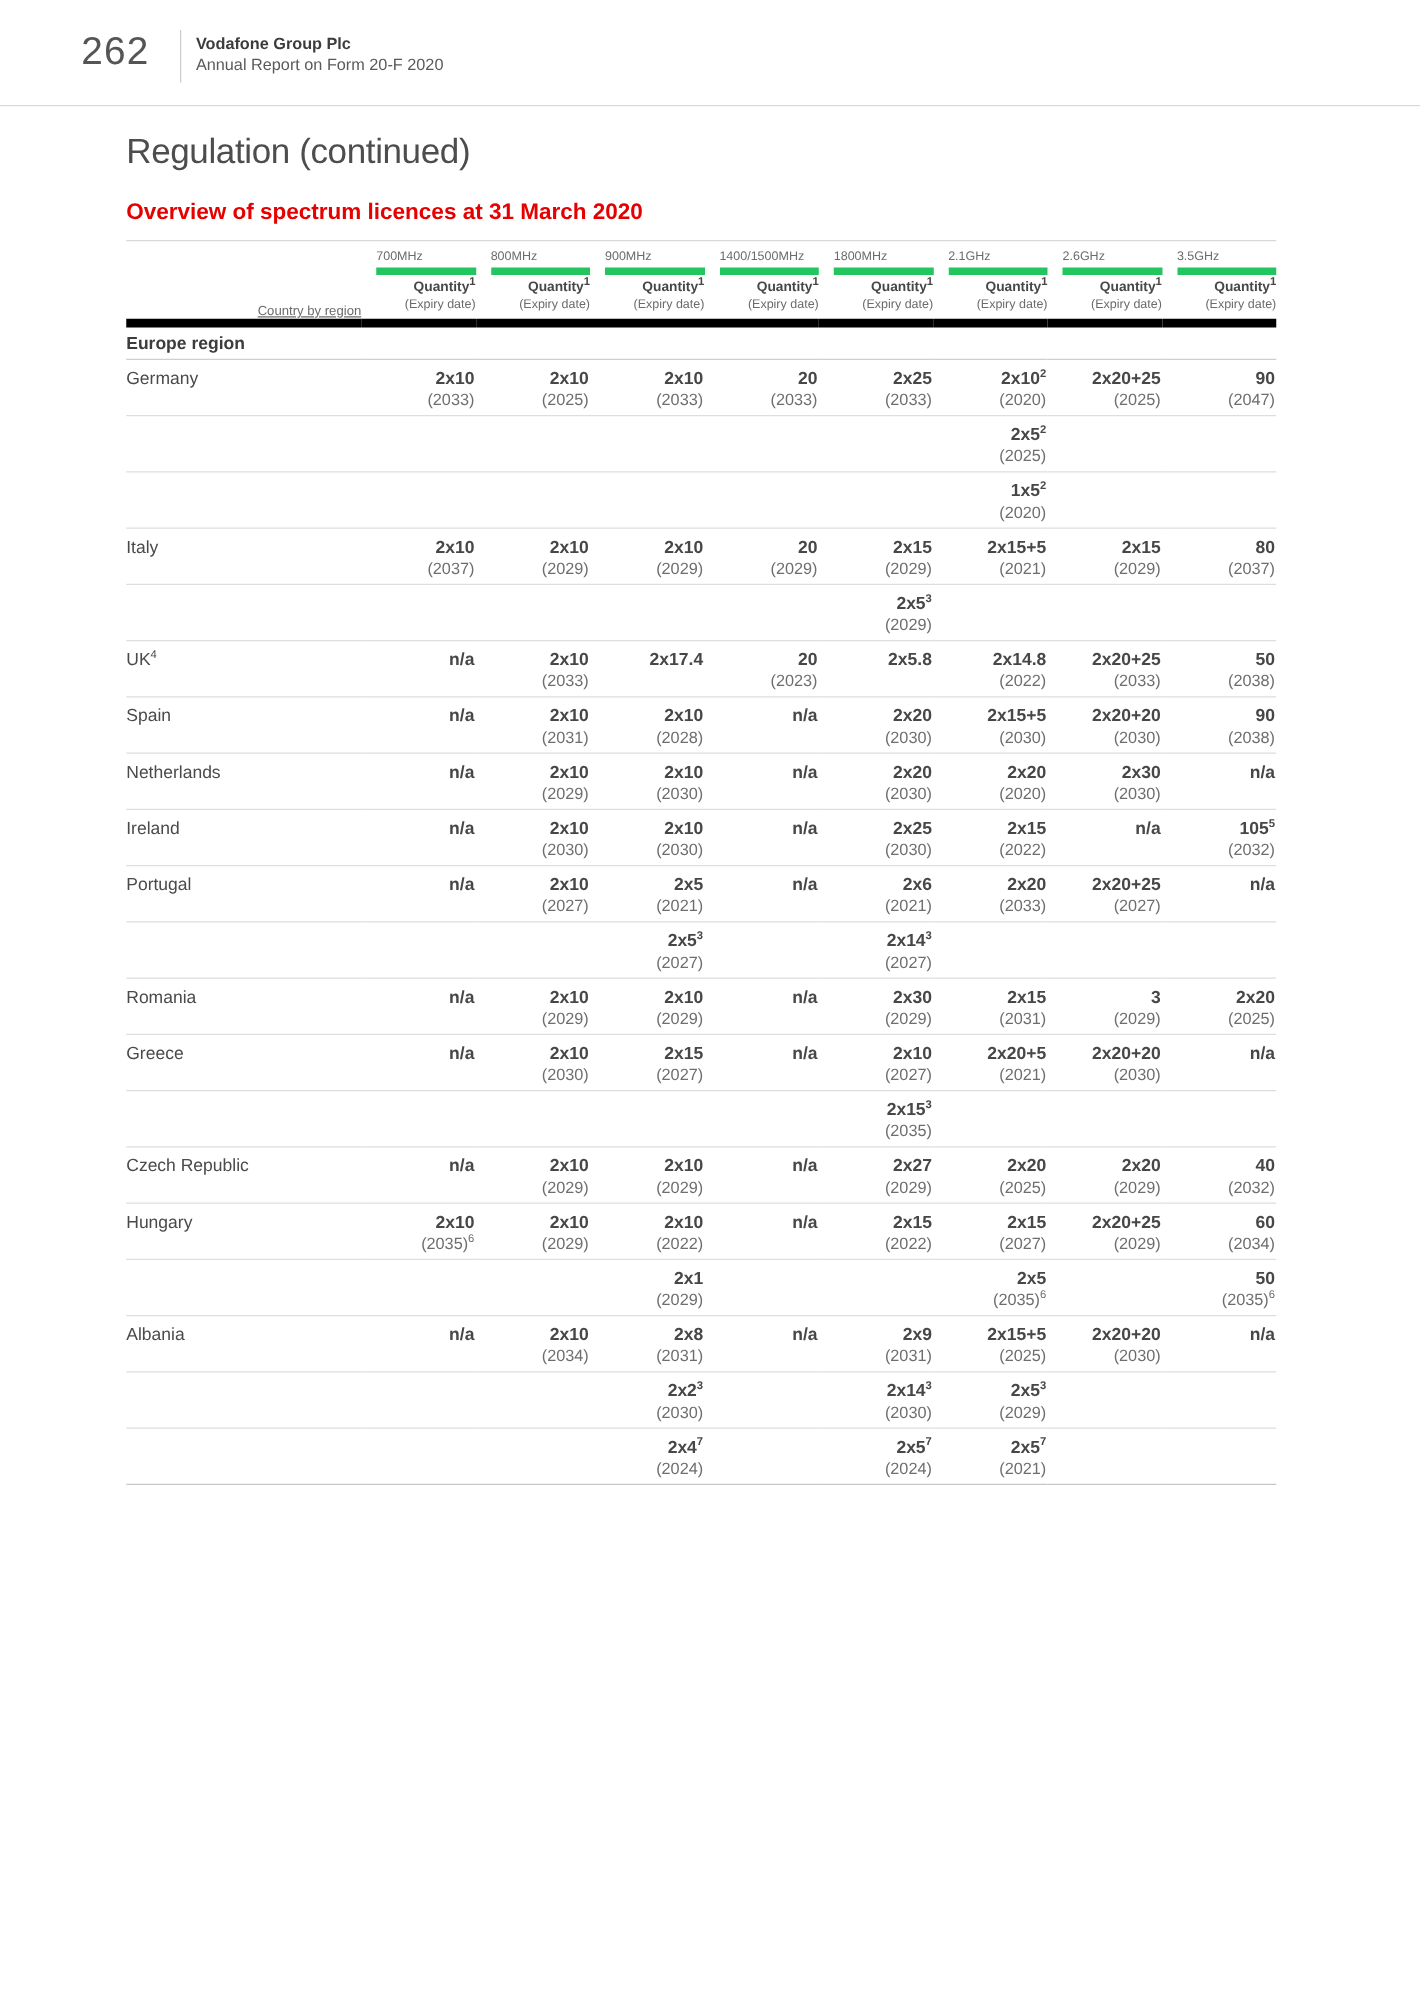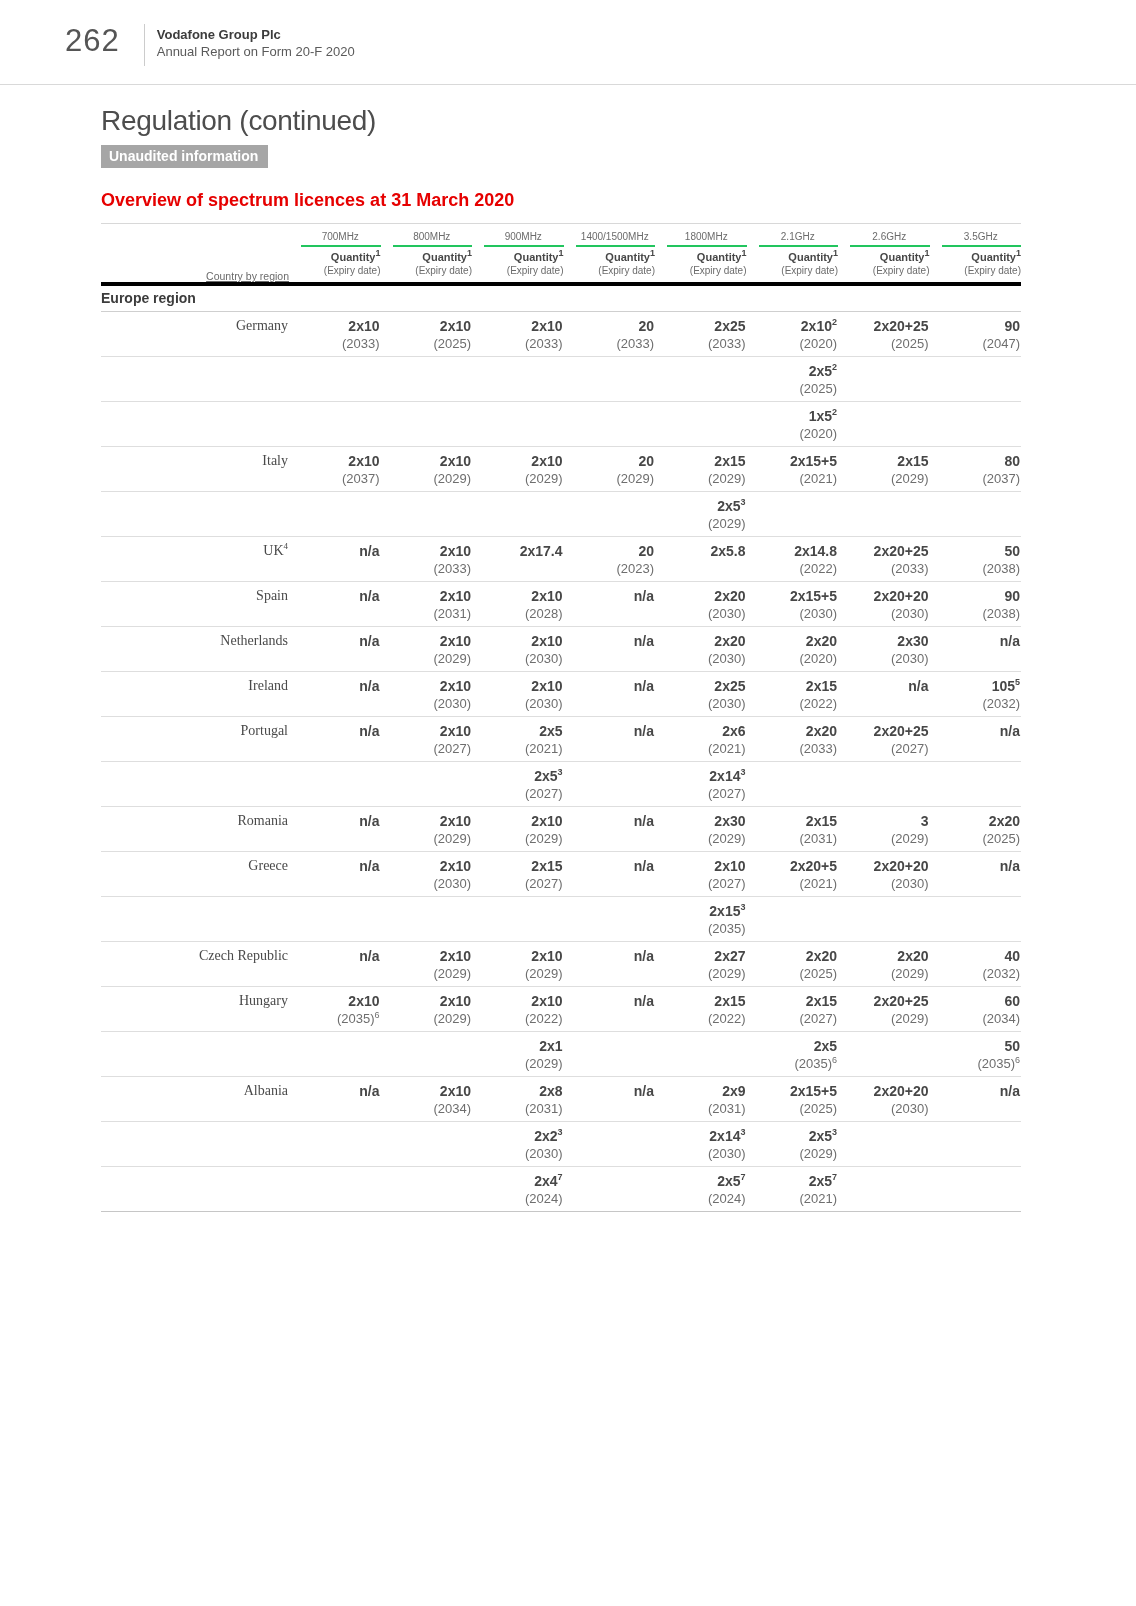--- a/index.html
+++ b/index.html
@@ -18,48 +18,47 @@
   .hdr-report { font-size:13px; color:#5a5a5a; line-height:17px; }
   
   .content { margin:0 101px; width:920px; }
   h1.doc-title { font-size:28px; font-weight:400; color:#4d4d4d; margin-top:20px; letter-spacing:-0.3px; }
   .badge { display:inline-block; margin-top:8px; background:#a6a6a6; color:#ffffff; font-size:14px; font-weight:bold; padding:3px 10px 4px 8px; }
   h2.section-title { margin-top:22px; font-size:18px; font-weight:bold; color:#e60000; }
   
   table.spectrum { width:920px; border-collapse:collapse; table-layout:fixed; margin-top:12px; border-top:1px solid #d8d8d8; border-bottom:1px solid #c6c6c6; }
   col.c-country { width:188px; }
   th { font-weight:normal; vertical-align:bottom; padding:4px 0 3px 0; }
-  th .freq { font-size:10px; color:#6b6b6b; text-align:center; border-bottom:2px solid #22c55e; padding:3px 1px 3px 0; margin-left:12px; }
+  th .freq { font-size:10px; color:#6b6b6b; text-align:left; border-bottom:6px solid #22c55e; padding:3px 1px 3px 0; margin-left:12px; }
   th .qlab { font-size:11px; font-weight:bold; color:#474747; text-align:right; padding-top:4px; line-height:13px; }
   th .elab { font-size:10px; color:#6b6b6b; text-align:right; line-height:13px; padding-bottom:2px; }
   th.country-head { font-size:10.5px; color:#6b6b6b; text-align:right; vertical-align:bottom; padding-bottom:0;text-decoration:underline; }
-  tr.region-row td { font-size:14px; font-weight:bold; color:#3c3c3c; text-align:left; padding:4px 0 5px 0; border-top:4px solid #000000; border-bottom:1px solid #cfcfcf; }
+  tr.region-row td { font-size:14px; font-weight:bold; color:#3c3c3c; text-align:left; padding:4px 0 5px 0; border-top:7px solid #000000; border-bottom:1px solid #cfcfcf; }
   tr.data-row { border-top:1px solid #dedede; }
   tr.data-row:first-of-type { border-top:none; }
   td { vertical-align:top; text-align:right; padding:5px 1px 4px 8px; }
-  td.country-cell { text-align:right; font-size:14px; color:#4a4a4a; padding-left:0; padding-top:6px;font-family:Liberation Serif, serif; }
+  td.country-cell { text-align:left; font-size:14px; color:#4a4a4a; padding-left:0; padding-top:6px; }
   td .q { font-size:14px; font-weight:bold; color:#474747; line-height:18px; }
   td .e { font-size:13px; color:#6e6e6e; line-height:17px; }
   sup { font-size:9px; line-height:0; vertical-align:super; }
 </style>
 </head>
 <body>
 
 <header class="page-header">
   <div class="page-num">262</div>
   <div class="hdr-divider"></div>
   <div class="hdr-text">
     <div class="hdr-company">Vodafone Group Plc</div>
     <div class="hdr-report">Annual Report on Form 20-F 2020</div>
   </div>
 </header>
 
 <div class="content">
   <h1 class="doc-title">Regulation (continued)</h1>
-  <div><span class="badge">Unaudited information</span></div>
   <h2 class="section-title">Overview of spectrum licences at 31 March 2020</h2>
 
   <table class="spectrum">
     <colgroup id="cols">
         <col class="c-country">
         <col>
         <col>
         <col>
         <col>
         <col>

